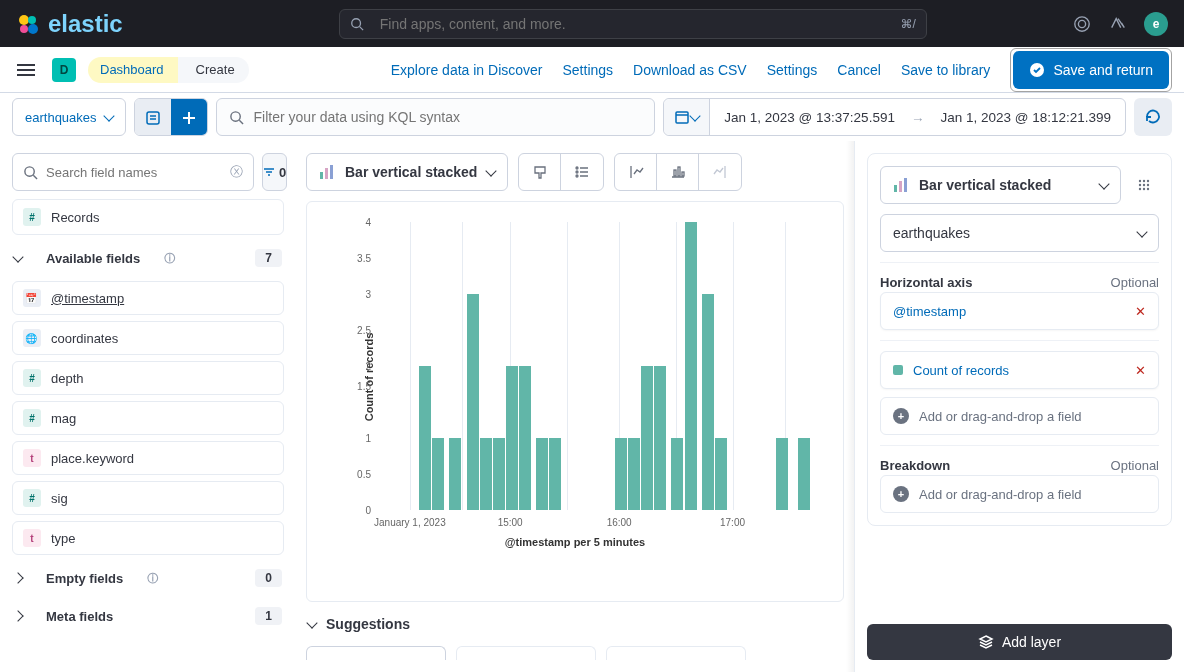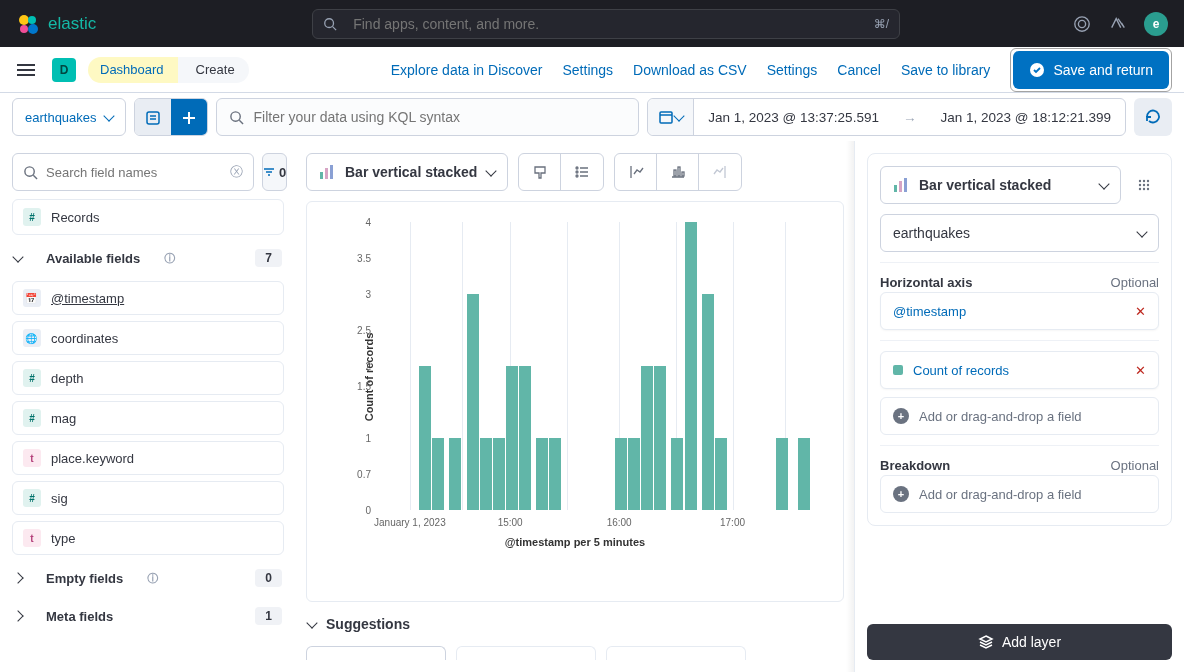--- a/index.html
+++ b/index.html
@@ -2,21 +2,21 @@
 <html><head>
 <meta charset="utf-8">
 <style>
 * { box-sizing: border-box; margin: 0; padding: 0; font-family: -apple-system, BlinkMacSystemFont, "Segoe UI", Helvetica, Arial, sans-serif; }
 body { width: 1184px; height: 672px; overflow: hidden; background: #fff; font-size: 13px; color: #343741; }
 
 
 .top-header { height: 47px; background: #1d1e24; display: flex; align-items: center; padding: 0 16px; gap: 16px; }
 .logo-area { display: flex; align-items: center; gap: 8px; }
 .logo-cluster { width: 24px; height: 24px; position: relative; }
-.logo-text { color: #14b8a6; font-size: 17px; font-weight: 400; }
+.logo-text { color: #7dd3fc; font-size: 24px; font-weight: 700; }
 .search-bar { flex: 0 0 588px; height: 30px; background: #25262e; border: 1px solid #3e4046; border-radius: 6px; display: flex; align-items: center; padding: 0 10px; gap: 16px; color: #98a2b3; margin: 0 auto; }
 .search-bar svg { width: 14px; height: 14px; }
 .search-bar input { flex: 1; background: none; border: none; color: #98a2b3; font-size: 14px; outline: none; }
 .kbd { font-size: 12px; color: #98a2b3; }
 .header-right { display: flex; align-items: center; gap: 16px; margin-left: auto; }
 .header-icon { width: 20px; height: 20px; color: #98a2b3; display: flex; align-items: center; justify-content:center; }
 .avatar { width: 24px; height: 24px; border-radius: 50%; background: #2a9d8f; color: #fff; display: flex; align-items: center; justify-content: center; font-size: 12px; font-weight: 600; }
 
 
 .second-bar { height: 46px; background: #fff; border-bottom: 1px solid #d3dae6; display: flex; align-items: center; padding: 0 12px; gap: 12px; }
@@ -35,21 +35,21 @@
 
 .filter-bar { height: 48px; background: #fff; display: flex; align-items: center; padding: 8px 12px; gap: 8px; }
 .pill { height: 38px; border: 1px solid #cdd3df; border-radius: 6px; display: flex; align-items: center; padding: 0 12px; gap: 8px; background: #fafbfd; }
 .pill.blue-text { color: #006bb8; font-weight: 500; background: #fff;}
 .icon-pill { width: 38px; height: 38px; border: 1px solid transparent; border-radius: 6px; display: flex; align-items: center; justify-content: center; background: #e9edf3; color: #006bb8; }
 .icon-pill.solid { background: #006bb8; color: #fff; }
 .kql-input { flex: 1; height: 38px; border: 1px solid #cdd3df; border-radius: 6px; display: flex; align-items: center; padding: 0 12px; gap: 10px; background: #fbfcfd; }
 .kql-input input { flex: 1; border: none; outline: none; background: none; font-size: 14px; }
 .date-pill { height: 38px; border: 1px solid #cdd3df; border-radius: 6px; display: flex; align-items: center; background: #fff; }
 .date-toggle { width: 46px; height: 100%; background: #f5f7fa; border-right: 1px solid #cdd3df; display: flex; align-items: center; justify-content: center; gap: 2px; border-radius: 6px 0 0 6px; }
-.date-range { padding: 0 14px; display: flex; align-items: center; gap: 24px; font-size: 13.5px; }
+.date-range { padding: 0 14px; display: flex; align-items: center; gap: 16px; font-size: 13.5px; }
 .refresh-pill { width: 38px; height: 38px; background: #e9edf3; border-radius: 6px; display: flex; align-items: center; justify-content: center; color: #006bb8; }
 
 
 .main { display: flex; height: calc(672px - 47px - 46px - 48px); }
 .left-panel { width: 296px; padding: 12px 12px; border-right: none; display: flex; flex-direction: column; gap: 8px; }
 .field-search { height: 38px; border: 1px solid #cdd3df; border-radius: 6px; display: flex; align-items: center; padding: 0 10px; gap: 8px; }
 .field-search input { flex: 1; border: none; outline: none; font-size: 13px; }
 .clear-x { color: #98a2b3; }
 .count-chip { width: 50px; height: 38px; border: 1px solid #cdd3df; border-radius: 6px; display: flex; align-items: center; justify-content: center; gap: 4px; background: #f5f7fa; font-weight: 600; }
 .field-search-row { display: flex; gap: 8px; }
@@ -400,21 +400,21 @@
             <div class="bar" style="left: 64%; height: 144px;"></div>
             <div class="bar" style="left: 68%; height: 72px;"></div>
             <div class="bar" style="left: 71%; height: 288px;"></div>
             <div class="bar" style="left: 75%; height: 216px;"></div>
             <div class="bar" style="left: 78%; height: 72px;"></div>
             <div class="bar" style="left: 92%; height: 72px;"></div>
             <div class="bar" style="left: 97%; height: 72px;"></div>
           </div>
         <div id="yticks">
             <div class="ytick" style="top: 288px;">0</div>
-            <div class="ytick" style="top: 252px;">0.7</div>
+            <div class="ytick" style="top: 252px;">0.5</div>
             <div class="ytick" style="top: 216px;">1</div>
             <div class="ytick" style="top: 164px;">1.5</div>
             <div class="ytick" style="top: 144px;">2</div>
             <div class="ytick" style="top: 108px;">2.5</div>
             <div class="ytick" style="top: 72px;">3</div>
             <div class="ytick" style="top: 36px;">3.5</div>
             <div class="ytick" style="top: 0px;">4</div>
           </div>
         <div id="xticks">
             <div class="xtick" style="left: 78.88px;">January 1, 2023</div>

